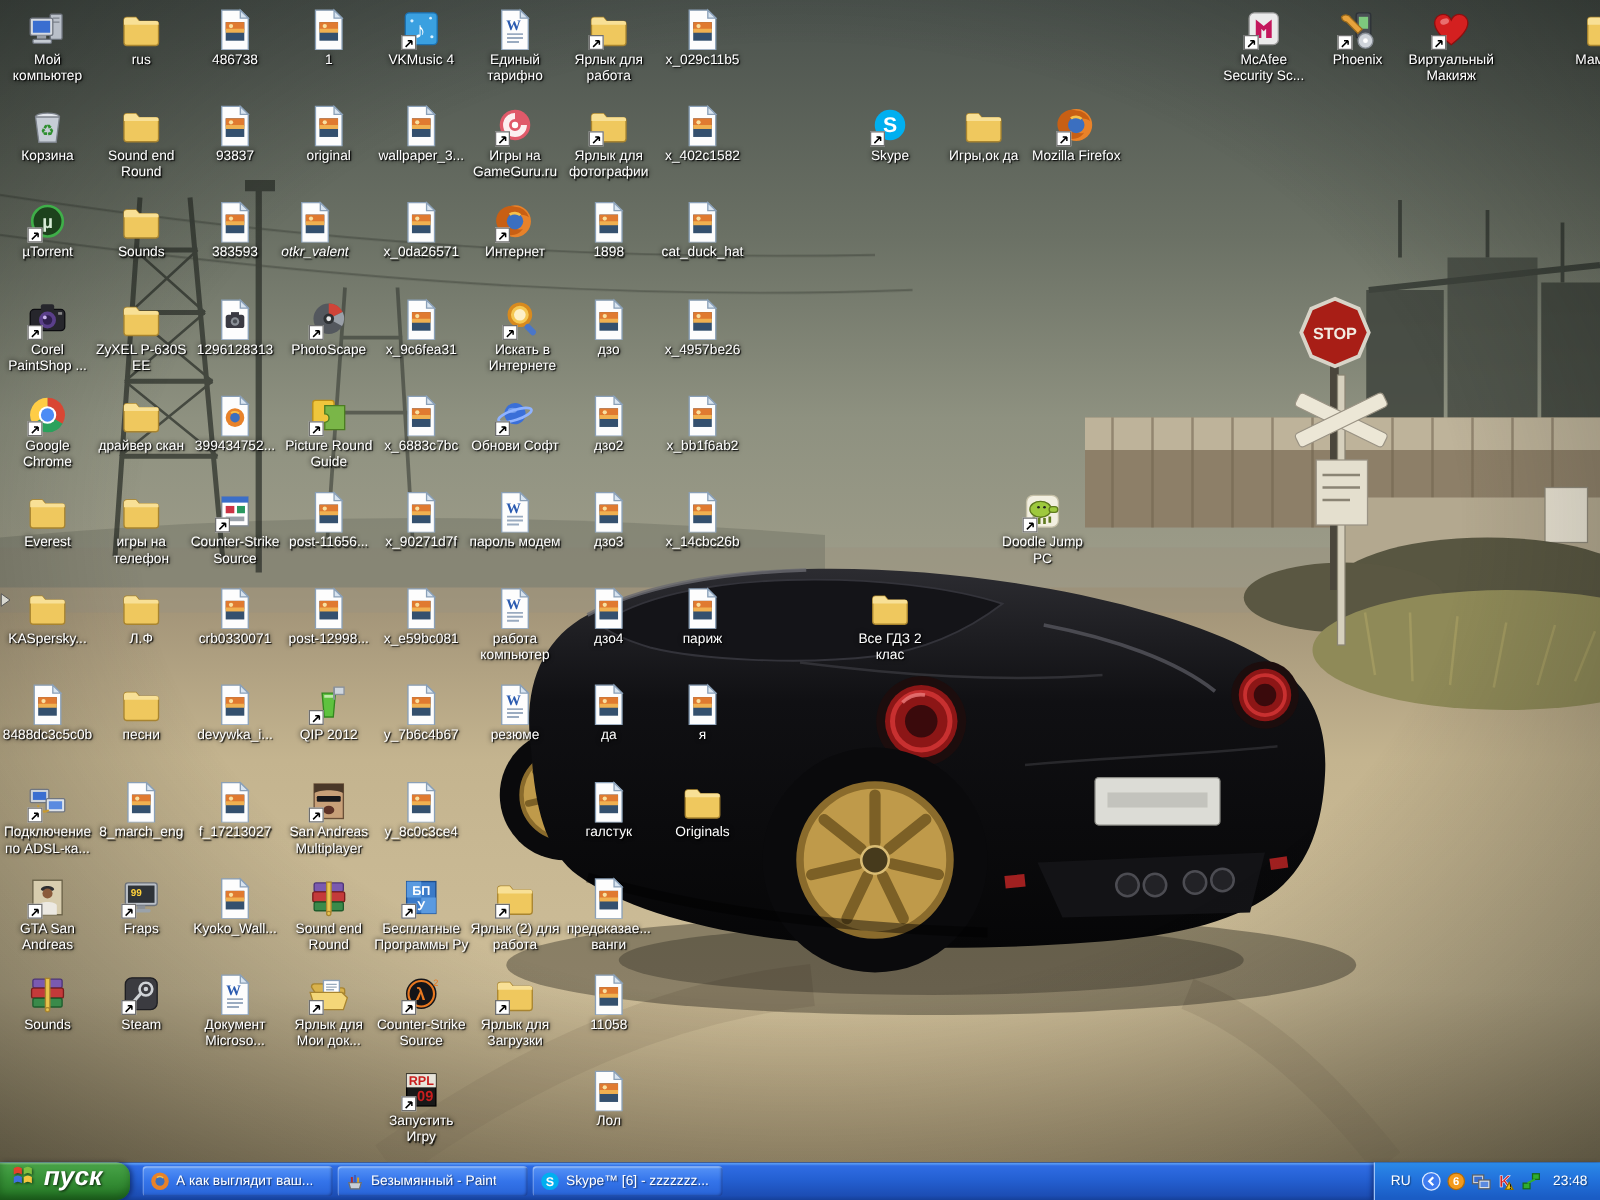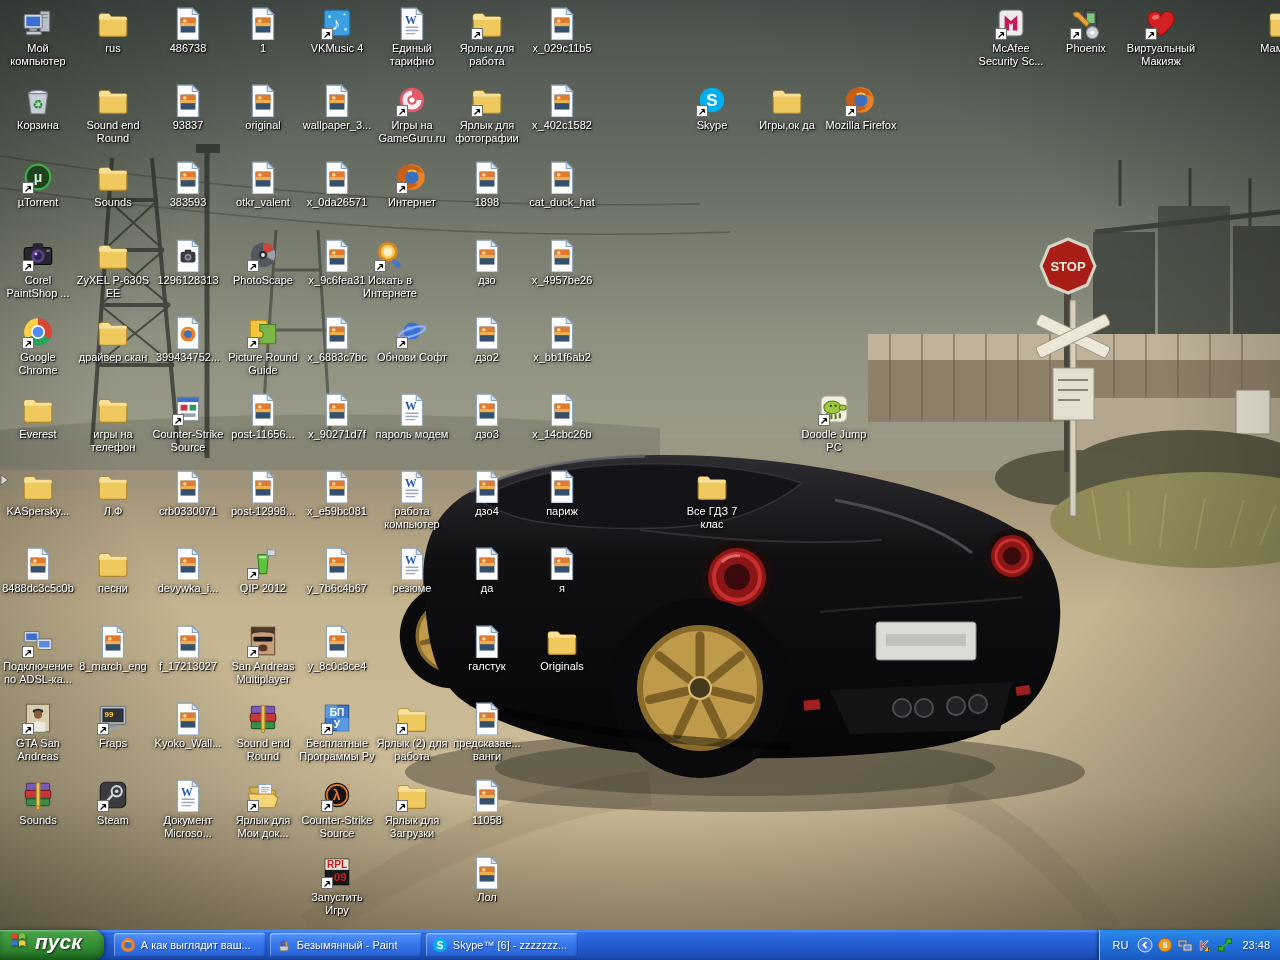--- a/index.html
+++ b/index.html
@@ -518,21 +518,21 @@
               <path d="M6 2h14l6 6v24H6z" fill="#fdfdfd" stroke="#8aa0b8"></path>
               <path d="M20 2l6 6h-6z" fill="#d8e4f0" stroke="#8aa0b8"></path>
               <rect x="9" y="11" width="14" height="14" fill="#34506e"></rect>
               <rect x="9" y="11" width="14" height="6" fill="#e07a30"></rect>
               <rect x="9" y="16" width="14" height="3" fill="#f0b050"></rect>
               <circle cx="13" cy="14" r="1.6" fill="#f8e0a0"></circle>
             </svg>
           </div>
           <div class="lbl">383593</div>
         </div>
-        <div class="cell" style="left: 225px; top: 160px;">
+        <div class="cell" style="left: 214px; top: 160px; font-style: italic;">
           <div class="ic">
             <svg viewBox="0 0 32 32">
               <path d="M6 2h14l6 6v24H6z" fill="#fdfdfd" stroke="#8aa0b8"></path>
               <path d="M20 2l6 6h-6z" fill="#d8e4f0" stroke="#8aa0b8"></path>
               <rect x="9" y="11" width="14" height="14" fill="#34506e"></rect>
               <rect x="9" y="11" width="14" height="6" fill="#e07a30"></rect>
               <rect x="9" y="16" width="14" height="3" fill="#f0b050"></rect>
               <circle cx="13" cy="14" r="1.6" fill="#f8e0a0"></circle>
             </svg>
           </div>
@@ -656,21 +656,21 @@
               <path d="M6 2h14l6 6v24H6z" fill="#fdfdfd" stroke="#8aa0b8"></path>
               <path d="M20 2l6 6h-6z" fill="#d8e4f0" stroke="#8aa0b8"></path>
               <rect x="9" y="11" width="14" height="14" fill="#34506e"></rect>
               <rect x="9" y="11" width="14" height="6" fill="#e07a30"></rect>
               <rect x="9" y="16" width="14" height="3" fill="#f0b050"></rect>
               <circle cx="13" cy="14" r="1.6" fill="#f8e0a0"></circle>
             </svg>
           </div>
           <div class="lbl">x_9c6fea31</div>
         </div>
-        <div class="cell" style="left: 352px; top: 238px;">
+        <div class="cell" style="left: 380px; top: 238px;">
           <div class="ic">
             <svg viewBox="0 0 32 32">
               <circle cx="14" cy="13" r="8" fill="#f5c752" stroke="#d88a1e" stroke-width="2.6"></circle>
               <circle cx="14" cy="13" r="4.4" fill="#fdf0c8"></circle>
               <rect x="20" y="19" width="10" height="4.6" rx="2.2" transform="rotate(45 20 19)" fill="#4a76c8"></rect>
             </svg>
             <span class="sc-arrow">
               <svg viewBox="0 0 9 9">
                 <path d="M1.5 7.5L6.5 2.5M6.5 2.5H3.2M6.5 2.5v3.3" stroke="#000" stroke-width="1.2" fill="none"></path>
               </svg>
@@ -1022,21 +1022,21 @@
           </div>
           <div class="lbl">париж</div>
         </div>
         <div class="cell" style="left: 674px; top: 469px;">
           <div class="ic">
             <svg viewBox="0 0 32 32">
               <path d="M3 10c0-1.6.8-2.6 2-2.6h7l2.6 3H27c1.4 0 2 .9 2 2.2v13.8c0 1.4-.8 2.2-2 2.2H5c-1.4 0-2-.8-2-2.2z" fill="#efc85e" stroke="#a8842f"></path>
               <path d="M3 13h26v-1.2c0-1-.6-1.6-2-1.6H14.2l-2.2-2.6H5.4c-1.4 0-2.4.8-2.4 2z" fill="#f8e096"></path>
             </svg>
           </div>
-          <div class="lbl">Все ГДЗ 7 клас</div>
+          <div class="lbl">Все ГДЗ 2 клас</div>
         </div>
         <div class="cell" style="left: 0px; top: 546px;">
           <div class="ic">
             <svg viewBox="0 0 32 32">
               <path d="M6 2h14l6 6v24H6z" fill="#fdfdfd" stroke="#8aa0b8"></path>
               <path d="M20 2l6 6h-6z" fill="#d8e4f0" stroke="#8aa0b8"></path>
               <rect x="9" y="11" width="14" height="14" fill="#34506e"></rect>
               <rect x="9" y="11" width="14" height="6" fill="#e07a30"></rect>
               <rect x="9" y="16" width="14" height="3" fill="#f0b050"></rect>
               <circle cx="13" cy="14" r="1.6" fill="#f8e0a0"></circle>

